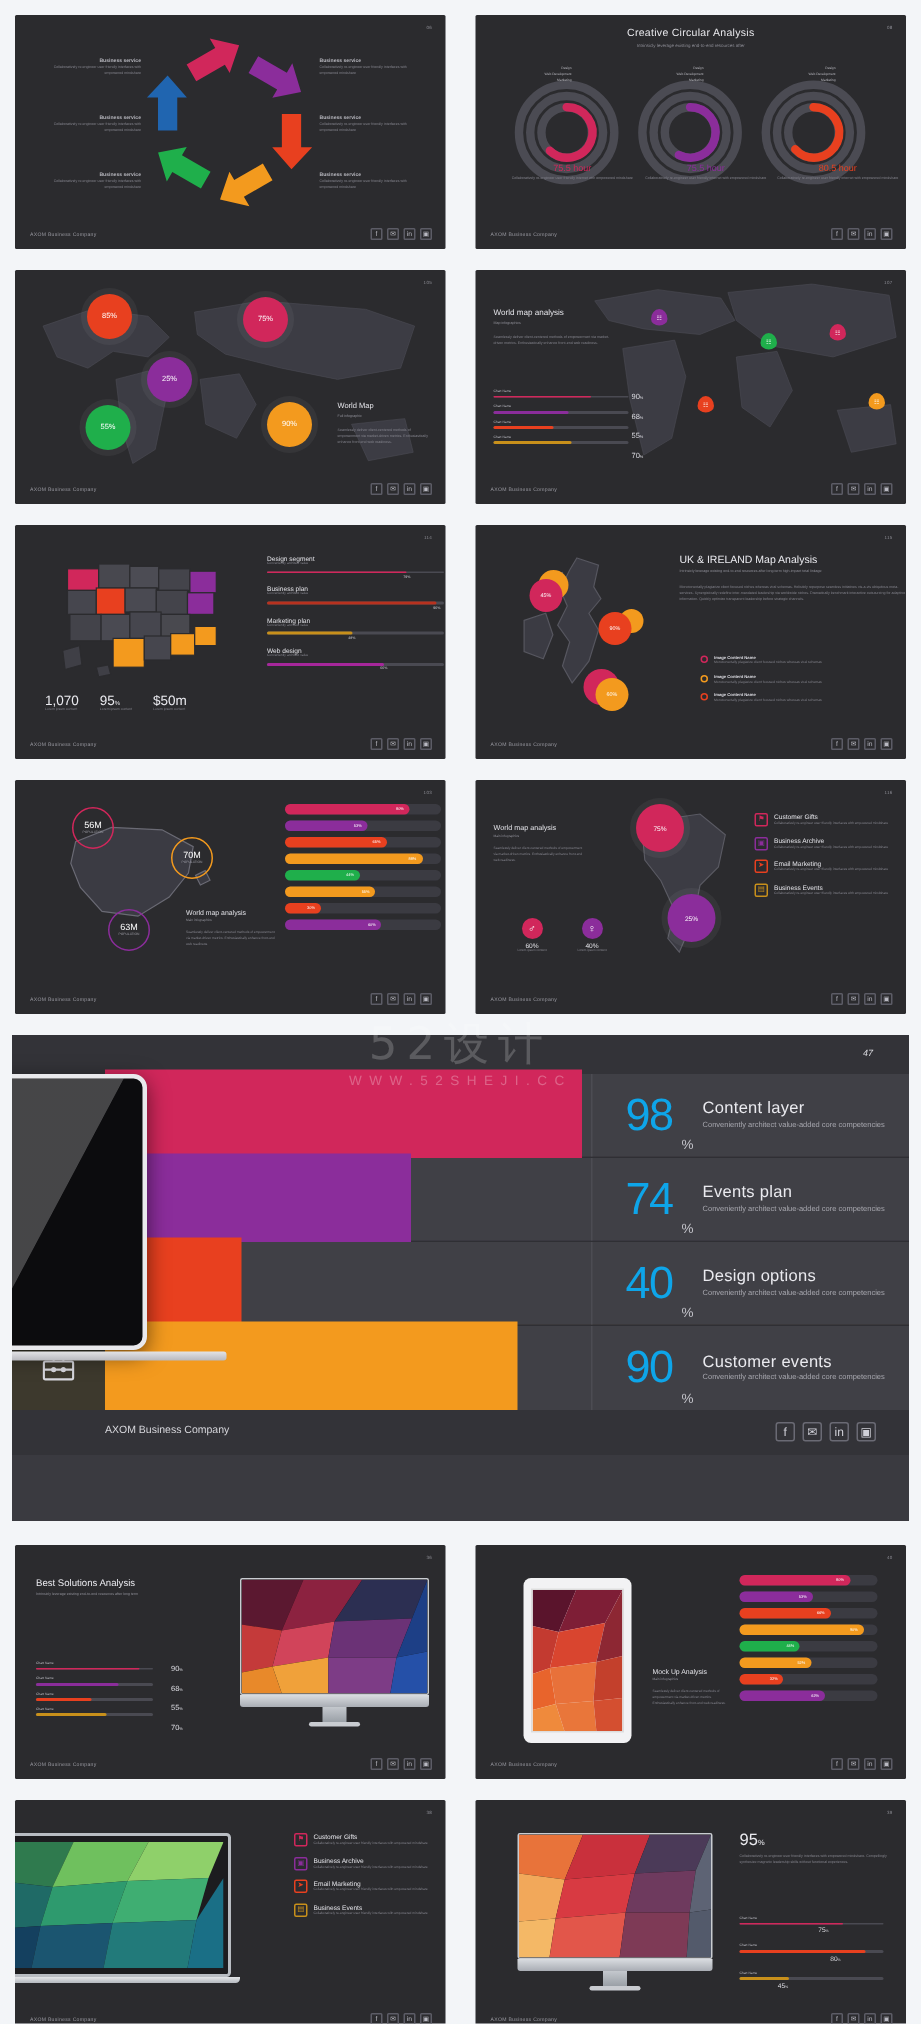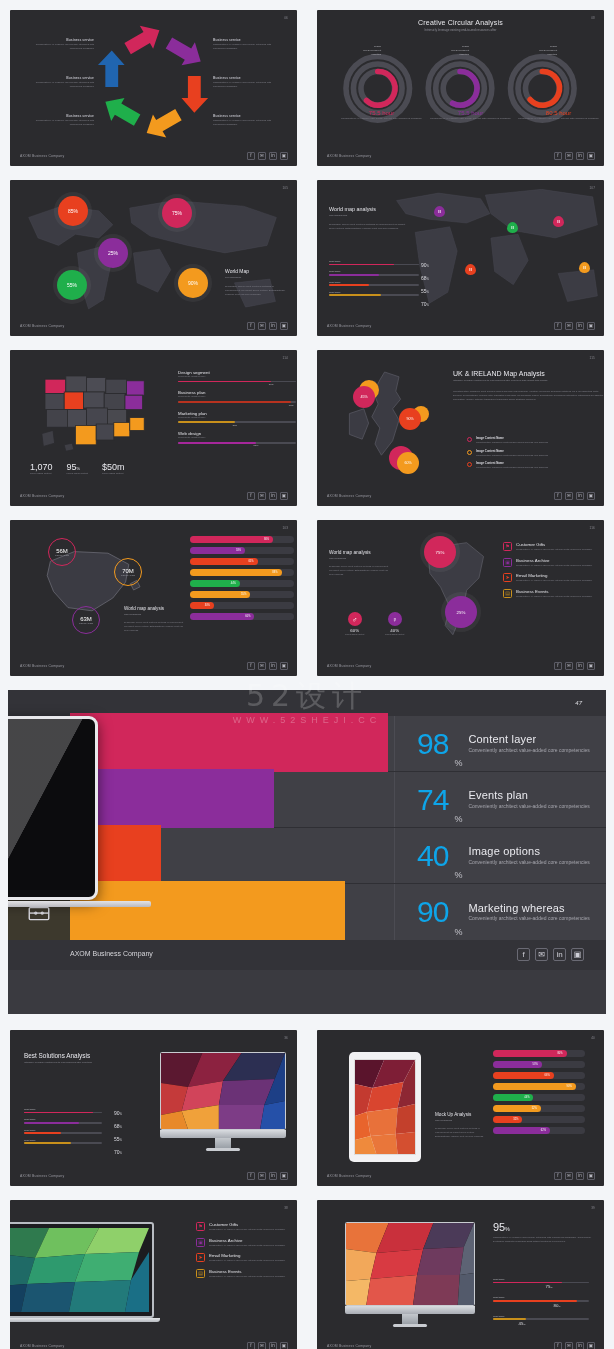--- a/index.html
+++ b/index.html
@@ -722,21 +722,21 @@
                 <path d="M15 16 L19 20"></path>
             </svg>
           </div>
           <div class="barcol">
             <div class="b" style="width:28%;background:#E8401F"></div>
           </div>
           <div class="valcol">
             <span class="bignum">40</span>
             <span class="pctsm">%</span>
             <div class="valtxt">
-              <div class="t">Image options</div>
+              <div class="t">Design options</div>
               <div class="d">Conveniently architect value-added core competencies</div>
             </div>
           </div>
         </div>
 
         <div class="row" style="background:#3d392d">
           <div class="icocol">
             <svg viewBox="0 0 24 24" fill="none" stroke="#d8d8de" stroke-width="1.3">
               <rect x="3" y="8" width="18" height="11" rx="1"></rect>
                 <path d="M9 8 V6 H15 V8"></path>
@@ -745,21 +745,21 @@
                 <circle cx="15" cy="13" r=".9"></circle>
             </svg>
           </div>
           <div class="barcol">
             <div class="b" style="width:85%;background:#F39A1E"></div>
           </div>
           <div class="valcol">
             <span class="bignum">90</span>
             <span class="pctsm">%</span>
             <div class="valtxt">
-              <div class="t">Marketing whereas</div>
+              <div class="t">Customer events</div>
               <div class="d">Conveniently architect value-added core competencies</div>
             </div>
           </div>
         </div>
       </div>
 
       <div class="tablet">
         <div class="glass"></div>
         <div class="tshadow"></div>
       </div>

